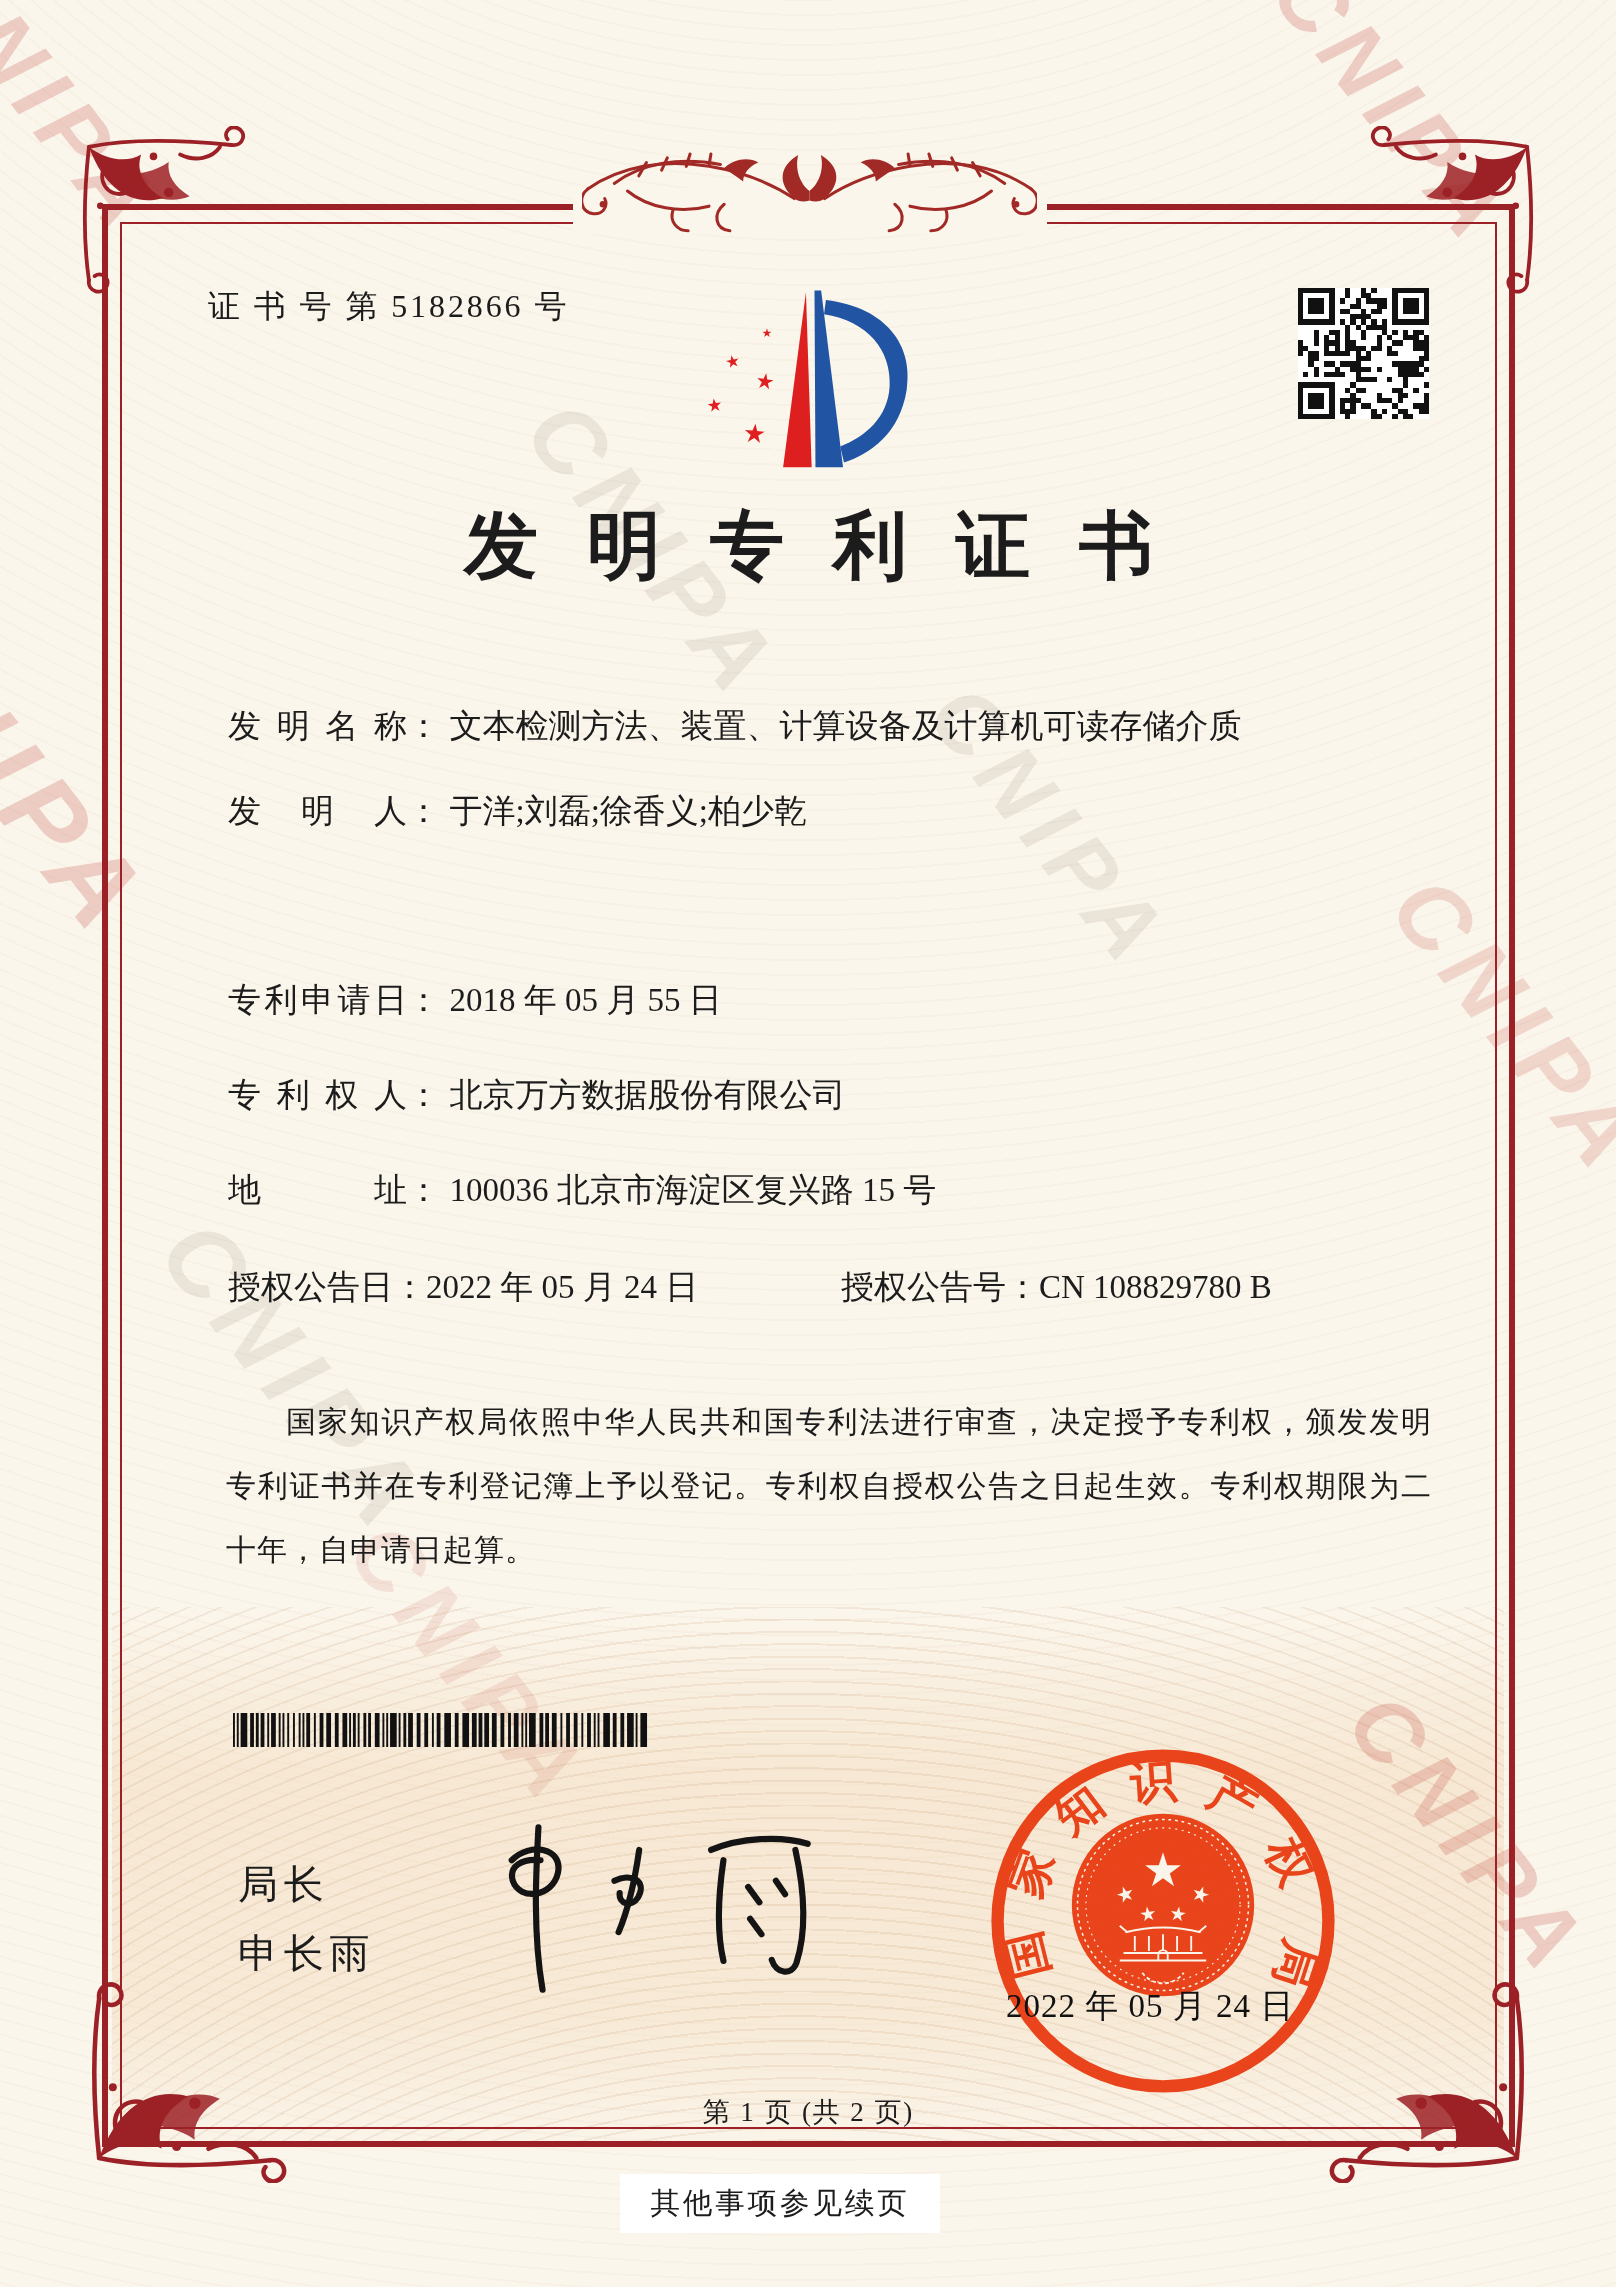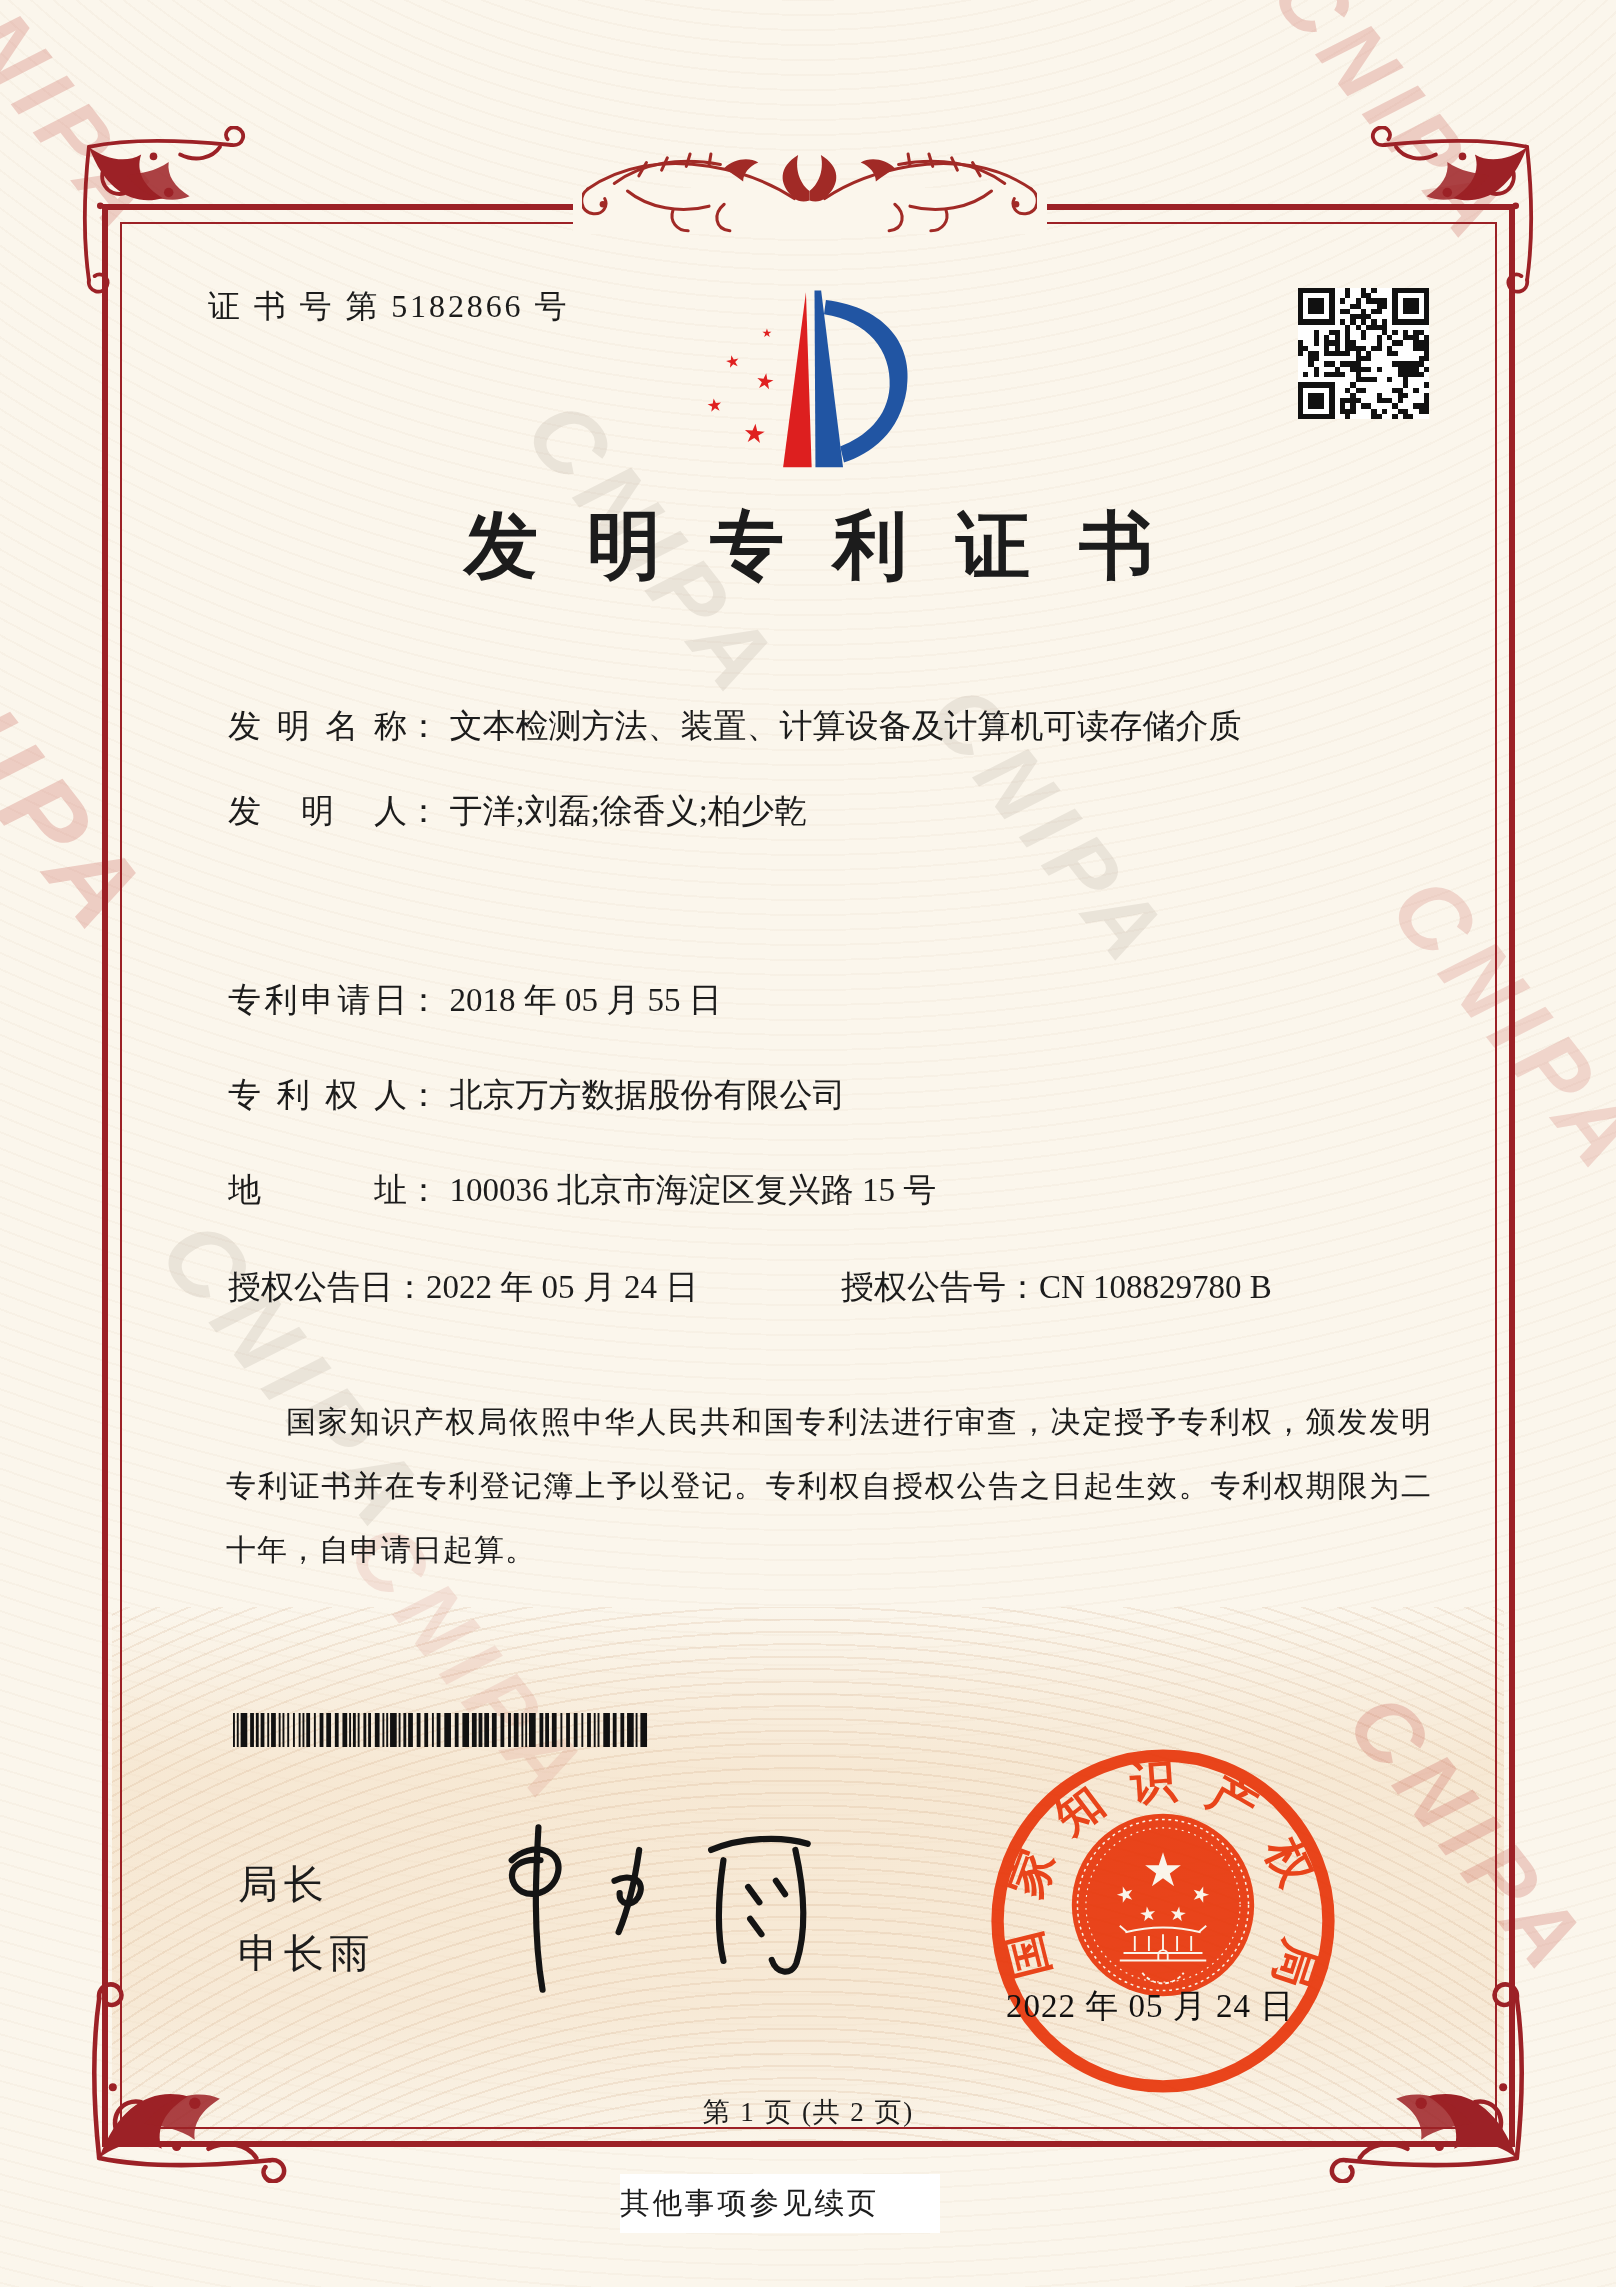--- a/index.html
+++ b/index.html
@@ -41,21 +41,21 @@
   .sig-label{position:absolute;left:238px;font-size:40px;font-family:"Liberation Sans",sans-serif;letter-spacing:5.7px;}
   .sig-svg{position:absolute;left:480px;top:1815px;width:380px;height:185px;}
   
   .seal{position:absolute;left:989px;top:1747px;width:348px;height:348px;z-index:7;opacity:.93;}
   .seal-ring-svg{position:absolute;inset:0;}
   .seal-ch{position:absolute;left:50%;top:50%;font-size:46px;font-weight:bold;color:#e8380d;
            font-family:"Liberation Serif",serif;}
   .seal-date{position:absolute;left:1006px;top:1984px;z-index:8;font-size:33px;letter-spacing:1px;color:#111;}
   .footer-page{position:absolute;left:0;top:2094px;width:1617px;text-align:center;font-size:27px;z-index:6;letter-spacing:1.9px;}
   .note-strip{position:absolute;left:620px;top:2174px;width:320px;height:59px;background:#ffffff;z-index:6;
-      display:flex;align-items:center;font-size:29.5px;letter-spacing:2.9px;}
+      display:flex;align-items:center;justify-content:center;font-size:29.5px;letter-spacing:2.9px;}
 </style>
 </head>
 <body>
 
 <div class="page-tex"></div>
 <div class="lower-tex"></div>
 
 <div class="wm wm-pink" style="left:-19px;top:-67px;font-size:90px;">CNIPA</div>
 <div class="wm wm-pink" style="left:1332px;top:-57px;font-size:90px;">CNIPA</div>
 <div class="wm wm-pink" style="left:-67px;top:571px;font-size:109px;">CNIPA</div>

